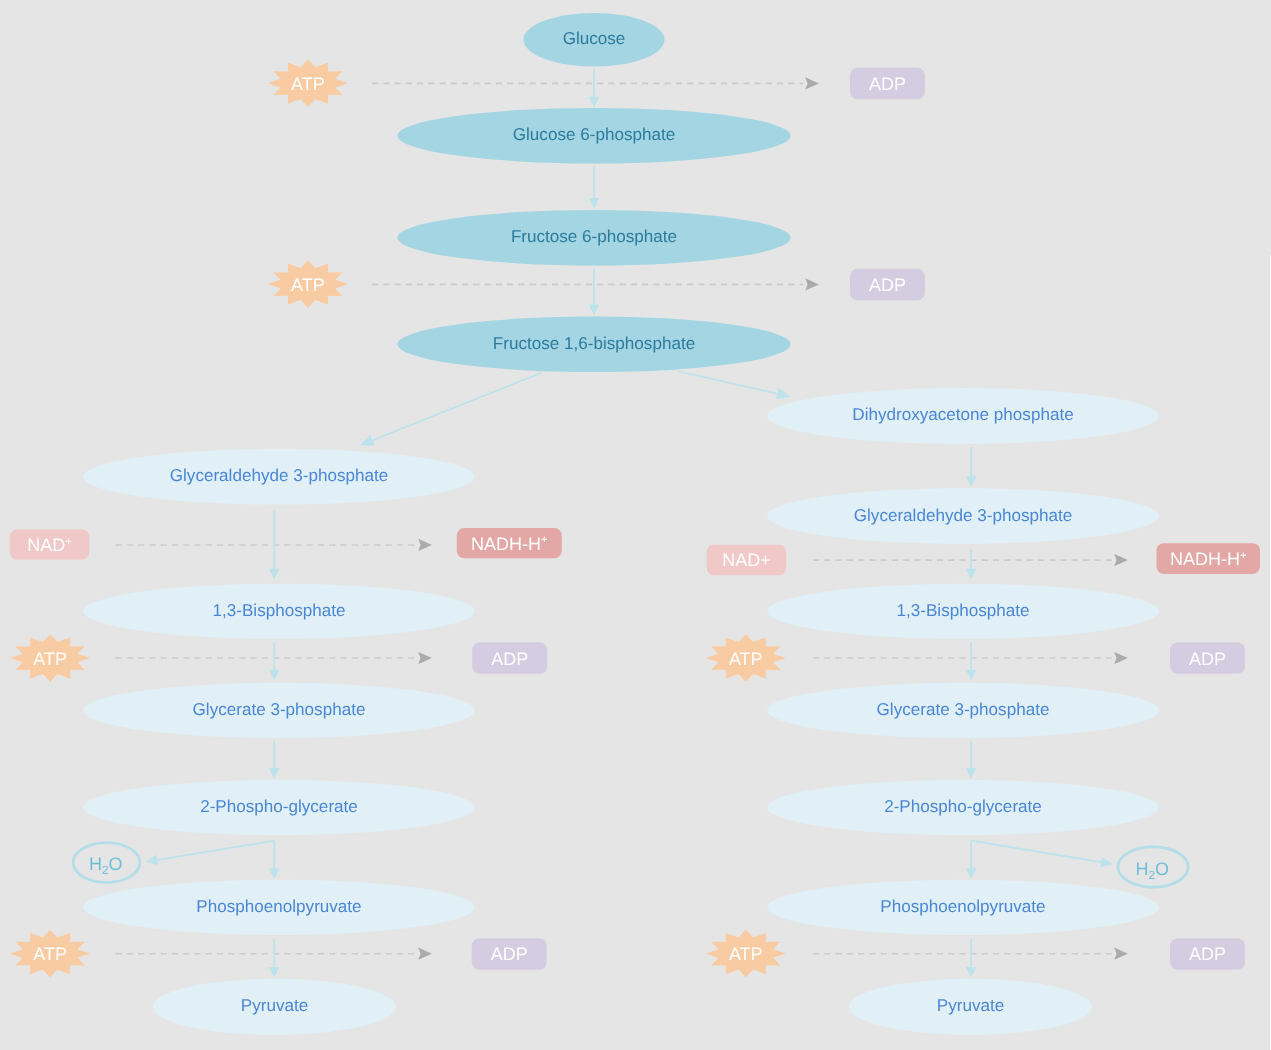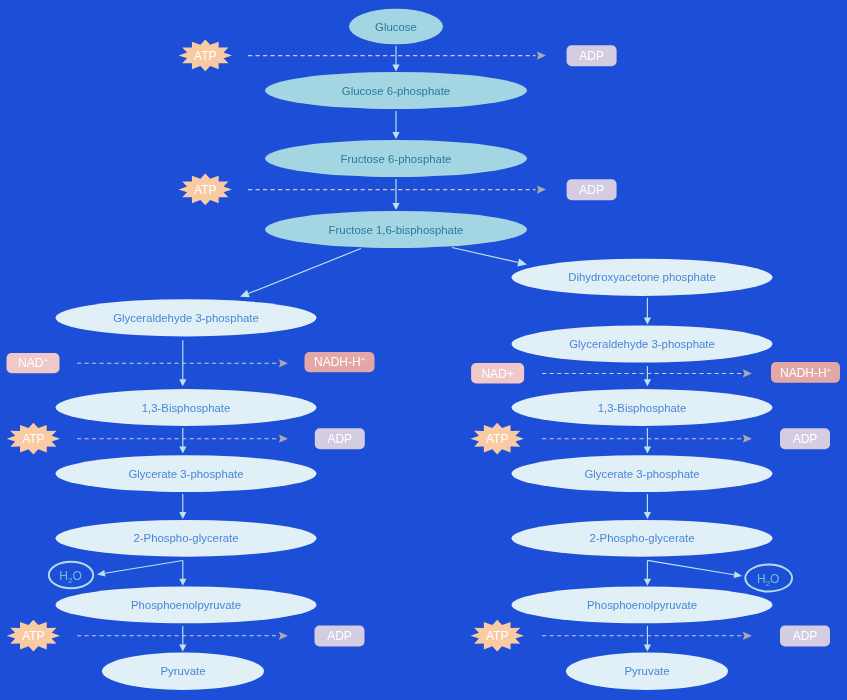--- a/index.html
+++ b/index.html
@@ -1,20 +1,20 @@
 <!DOCTYPE html>
 <html><head>
 <meta charset="utf-8">
 <title>Glycolysis pathway</title>
 <style>
   html,body{margin:0;padding:0;background:#fff;}
   body{width:847px;height:700px;overflow:hidden;
        font-family:"Liberation Sans",sans-serif;
        -webkit-font-smoothing:antialiased;}
-  #stage{position:relative;width:847px;height:700px;background:#1d4ed8;}
+  #stage{position:relative;width:847px;height:700px;background:#e5e5e5;}
   svg#diagram{position:absolute;left:0;top:0;width:847px;height:700px;display:block;}
 
   .ell-dark{fill:#A3D5E2;}
   .ell-light{fill:#E0F0F6;}
   .lbl-dark{fill:#2B7B9D;font-size:11.4px;}
   .lbl-light{fill:#4A86D6;font-size:11.4px;}
   text{font-family:"Liberation Sans",sans-serif;text-anchor:middle;
         dominant-baseline:central;}
 
   .dash{stroke:#CBCBCB;stroke-width:1.05;fill:none;stroke-dasharray:4.2 3.3;}

